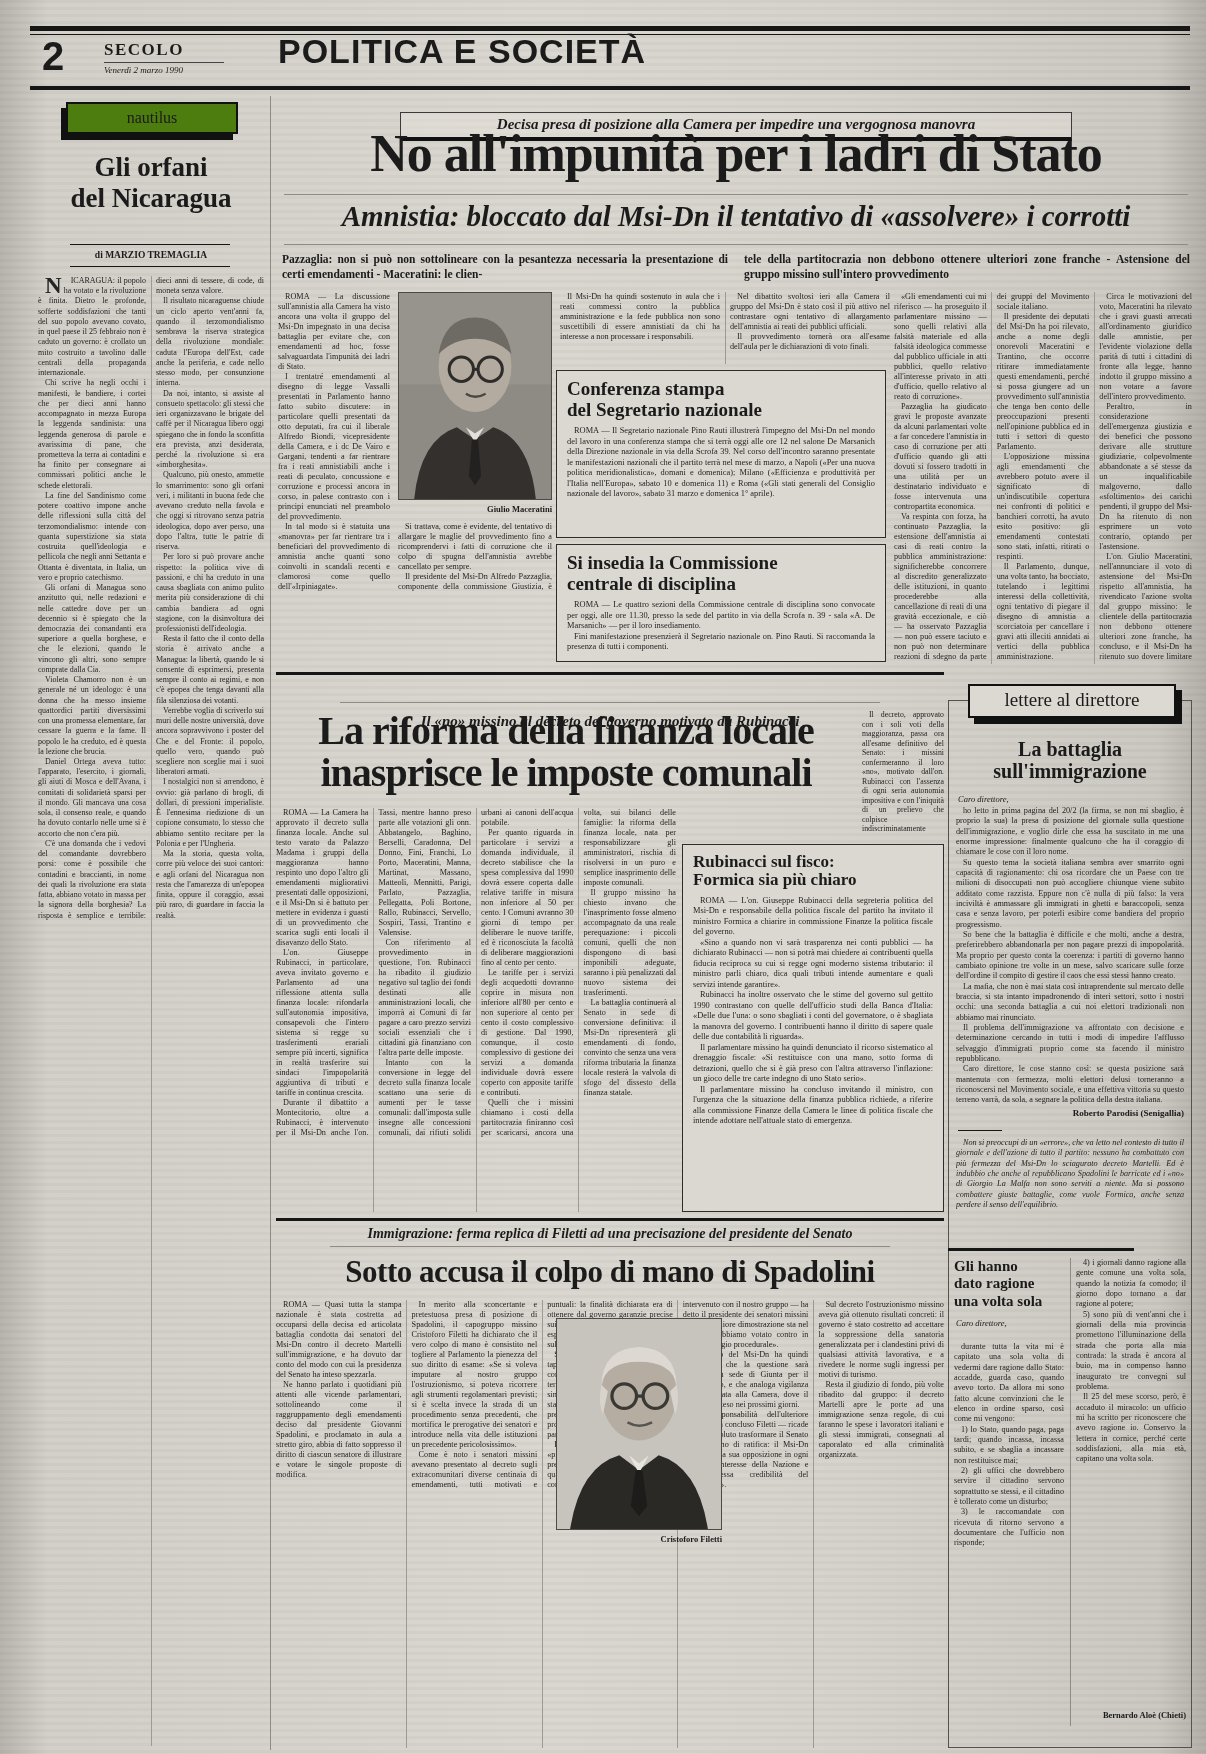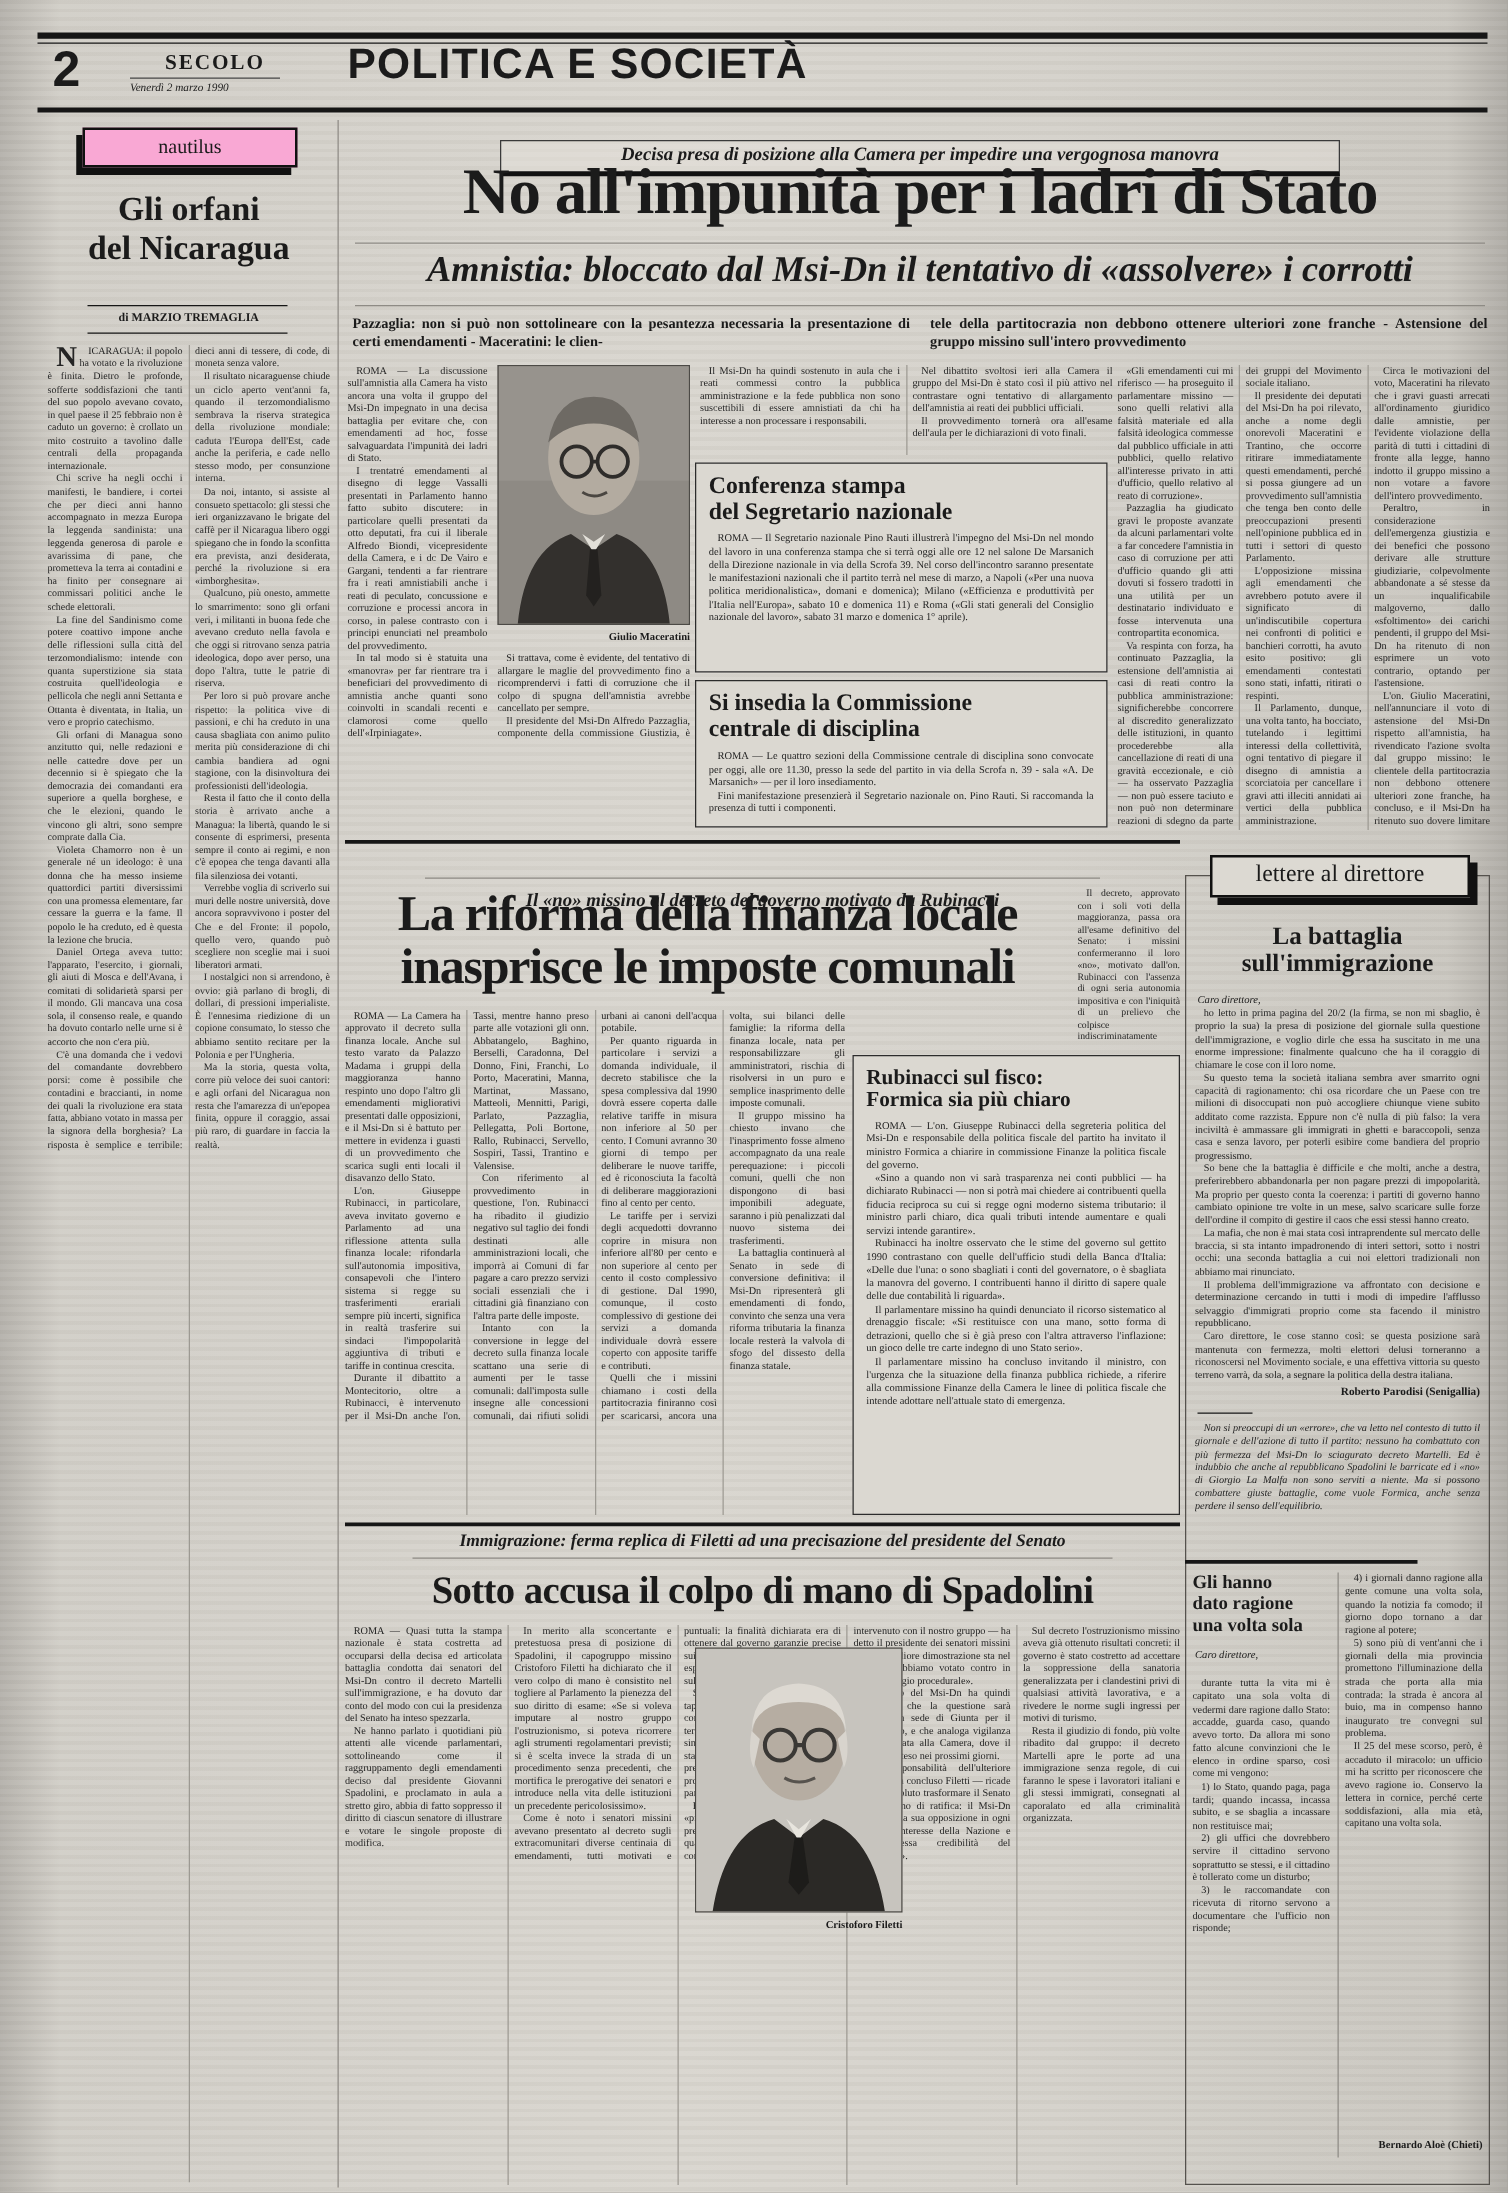--- a/index.html
+++ b/index.html
@@ -34,27 +34,27 @@
   svg{display:block;}
 </style>
 </head>
 <body>
 
 <div id="paper"></div>
 
 <div class="abs rule" style="left:30px;top:26px;width:1160px;height:5px;"></div>
 <div class="abs rule" style="left:30px;top:34px;width:1160px;height:1px;"></div>
 <div class="abs" style="left:42px;top:36px;font-family:'Liberation Sans',sans-serif;font-weight:900;font-size:40px;line-height:1;">2</div>
-<div class="abs" style="left:104px;top:40px;font-weight:bold;font-size:17px;letter-spacing:1.5px;margin-left:28px;">SECOLO</div>
+<div class="abs" style="left:104px;top:40px;font-weight:bold;font-size:17px;letter-spacing:1.5px;">SECOLO</div>
 <div class="abs" style="left:104px;top:62px;font-style:italic;font-size:9px;border-top:1px solid #444;padding-top:2px;width:120px;">Venerdì 2 marzo 1990</div>
 <div class="abs" style="left:278px;top:34px;font-family:'Liberation Sans',sans-serif;font-weight:800;font-size:34px;letter-spacing:1px;line-height:1;">POLITICA E SOCIETÀ</div>
 <div class="abs rule" style="left:30px;top:86px;width:1160px;height:4px;"></div>
 
 <div class="abs grule" style="left:270px;top:96px;width:1px;height:1654px;"></div>
-<div class="abs" style="left:66px;top:102px;width:168px;height:28px;border:2px solid #111;box-shadow:-5px 6px 0 #111;background:#f9a8d4;text-align:center;font-size:16px;line-height:28px;">
+<div class="abs" style="left:66px;top:102px;width:168px;height:28px;border:2px solid #111;box-shadow:-5px 6px 0 #111;background:#4d7c0f;text-align:center;font-size:16px;line-height:28px;">
   <span>nautilus</span>
 </div>
 <div class="abs ctr pre" style="left:38px;top:152px;width:226px;font-weight:bold;font-size:27px;line-height:1.15;">Gli orfani
 del Nicaragua</div>
 <div class="abs rule" style="left:70px;top:244px;width:160px;height:1px;"></div>
 <div class="abs ctr" style="left:38px;top:250px;width:226px;font-weight:bold;font-size:9.5px;">di MARZIO TREMAGLIA</div>
 <div class="abs rule" style="left:70px;top:266px;width:160px;height:1px;"></div>
 <div class="abs nautilus-body" style="left:38px;top:276px;width:226px;height:1470px;">
     <p>NICARAGUA: il popolo ha votato e la rivoluzione è finita. Dietro le profonde, sofferte soddisfazioni che tanti del suo popolo avevano covato, in quel paese il 25 febbraio non è caduto un governo: è crollato un mito costruito a tavolino dalle centrali della propaganda internazionale.</p>
     <p>Chi scrive ha negli occhi i manifesti, le bandiere, i cortei che per dieci anni hanno accompagnato in mezza Europa la leggenda sandinista: una leggenda generosa di parole e avarissima di pane, che prometteva la terra ai contadini e ha finito per consegnare ai commissari politici anche le schede elettorali.</p>

